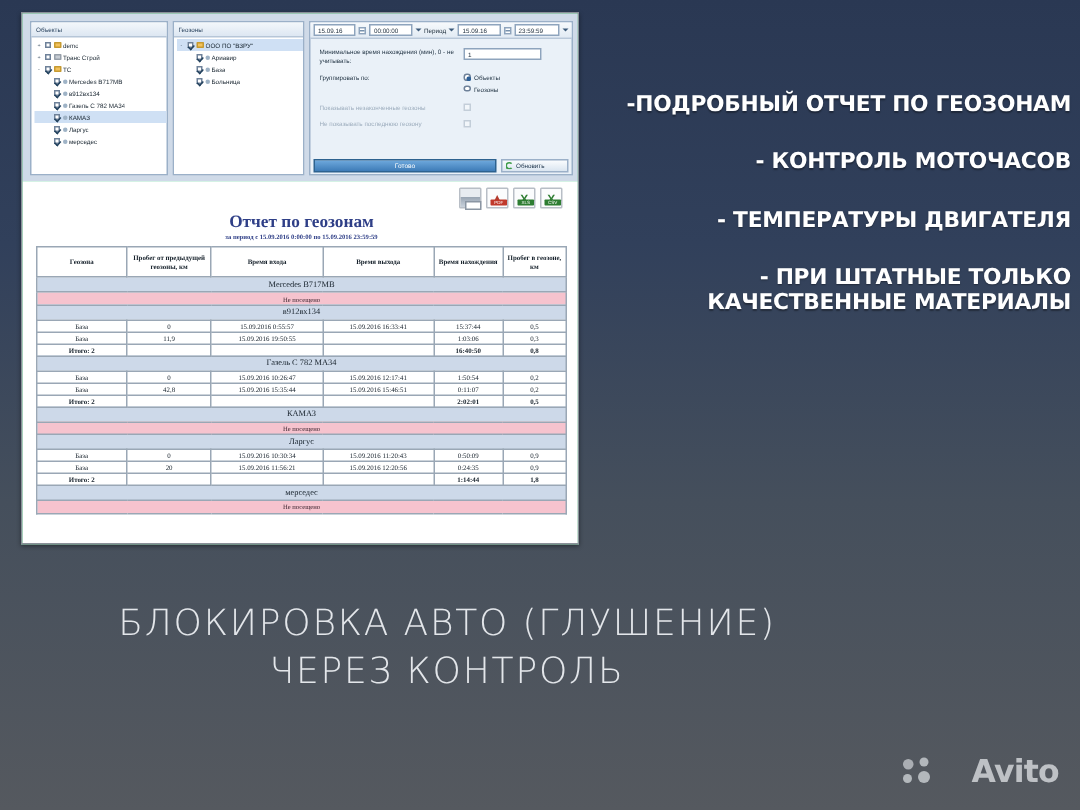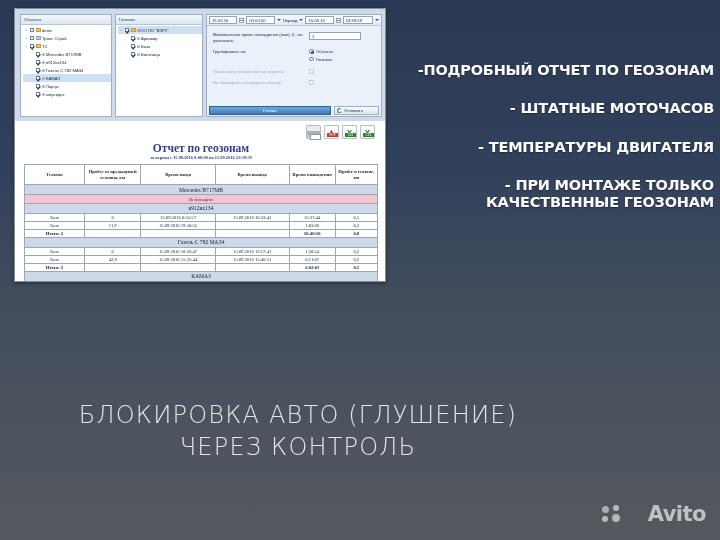--- a/index.html
+++ b/index.html
@@ -6,21 +6,21 @@
   html, body { width: 720px; height: 540px; }
   body {
     font-family: "Liberation Sans", sans-serif;
     background: linear-gradient(180deg, #2a3853 0%, #31405b 30%, #454f5c 62%, #55595f 100%);
     position: relative;
     overflow: hidden;
   }
 
   
   #shot {
-    position: absolute; left: 14px; top: 8px; width: 372px; height: 274px;
+    position: absolute; left: 14px; top: 8px; width: 372px; height: 355px;
     background: #86efac;
     border: 1px solid #8a9099;
     box-shadow: 0 1px 3px rgba(0,0,0,.45);
     overflow: hidden;
   }
 
   
   .cfg { position: absolute; left: 0; top: 0; width: 372px; height: 112px; background: #cfdae8; }
   .panel { position: absolute; background: #fff; border: 1px solid #9bb0c8; }
   .panel-hd {
@@ -431,23 +431,23 @@
           <tr class="novis">
             <td colspan="6">Не посещено</td>
           </tr>
         </tbody>
     </table>
   </div>
 </div>
 
 <div id="bullets">
     <div class="bullet">-ПОДРОБНЫЙ ОТЧЕТ ПО ГЕОЗОНАМ</div>
-    <div class="bullet">- ШТАТНЫЕ МОТОЧАСОВ</div>
+    <div class="bullet">- КОНТРОЛЬ МОТОЧАСОВ</div>
     <div class="bullet">- ТЕМПЕРАТУРЫ ДВИГАТЕЛЯ</div>
-    <div class="bullet">- ПРИ МОНТАЖЕ ТОЛЬКО КАЧЕСТВЕННЫЕ ГЕОЗОНАМ</div>
+    <div class="bullet">- ПРИ ШТАТНЫЕ ТОЛЬКО КАЧЕСТВЕННЫЕ МАТЕРИАЛЫ</div>
   </div>
 
 <div id="caption">
     <div>БЛОКИРОВКА АВТО (ГЛУШЕНИЕ)</div>
     <div>ЧЕРЕЗ КОНТРОЛЬ</div>
   </div>
 
 <div id="avito">
   <span class="avito-mark">
       <i></i>

